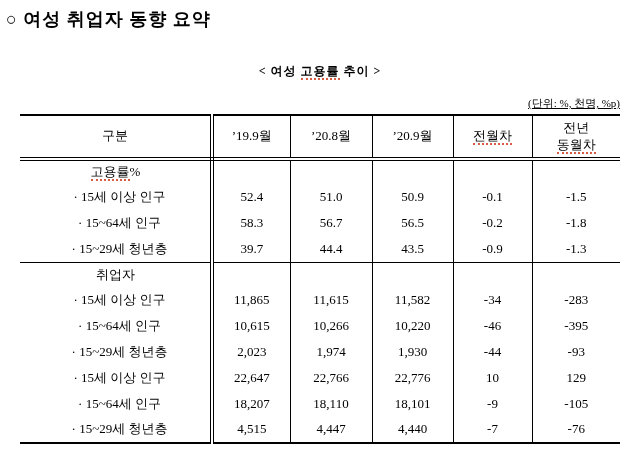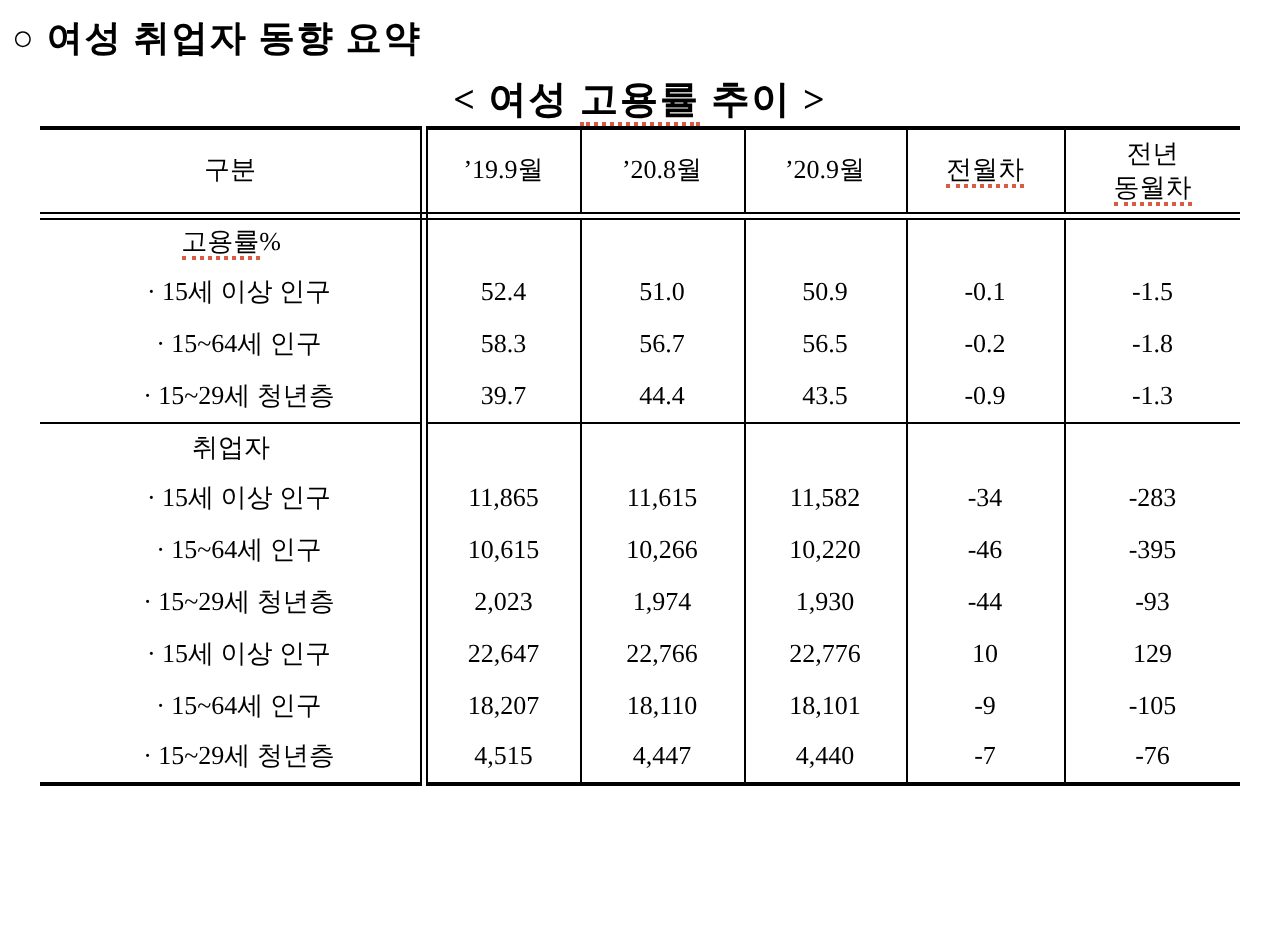--- a/index.html
+++ b/index.html
@@ -4,22 +4,22 @@
 <style>
   * { margin: 0; padding: 0; box-sizing: border-box; }
   html, body { width: 640px; height: 476px; background: #ffffff; overflow: hidden; }
   body { font-family: "Liberation Serif", "DejaVu Serif", serif; color: #000; }
 
   .doc-title {
     font-size: 18px; font-weight: bold; letter-spacing: 1px;
     margin: 7px 0 0 6px;
   }
   .table-title {
-    text-align: center; font-size: 19px; font-weight: bold;
-    letter-spacing: 1px; margin-top: 6px;
+    text-align: center; font-size: 12px; font-weight: bold;
+    letter-spacing: 1px; margin-top: 32px;
   }
   .unit-note {
     width: 600px; margin: 16px auto 3px auto; text-align: right;
     font-size: 11px;
   }
   .unit-note span { text-decoration: underline; }
 
   .spellcheck { border-bottom: 2px dotted #d85c44; padding-bottom: 0px; }
 
   table.stat {
@@ -50,20 +50,21 @@
 </style>
 </head>
 <body>
 
 <div>
 
   <div class="doc-title">○ 여성 취업자 동향 요약</div>
 
   <div class="table-title"><span>&lt; 여성 </span><span class="spellcheck">고용률</span><span> 추이 &gt;</span></div>
 
+  <div class="unit-note"><span>(단위: %, 천명, %p)</span></div>
 
   <table class="stat">
     <colgroup>
       <col style="width:192px">
         <col style="width:78px">
         <col style="width:82px">
       <col style="width:81px">
         <col style="width:79px">
         <col style="width:88px">
     </colgroup>

